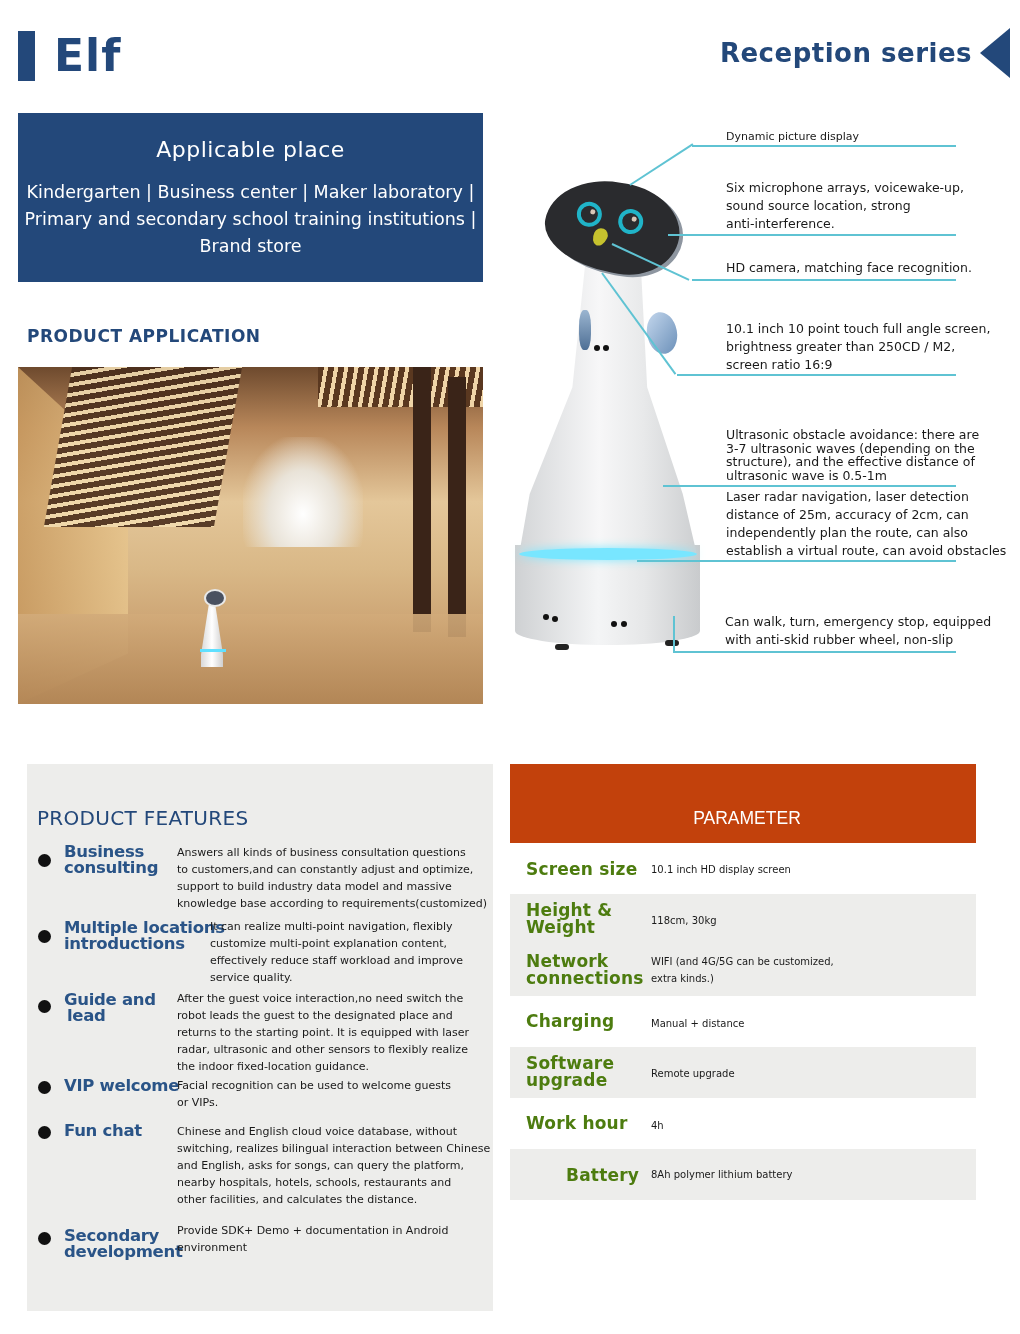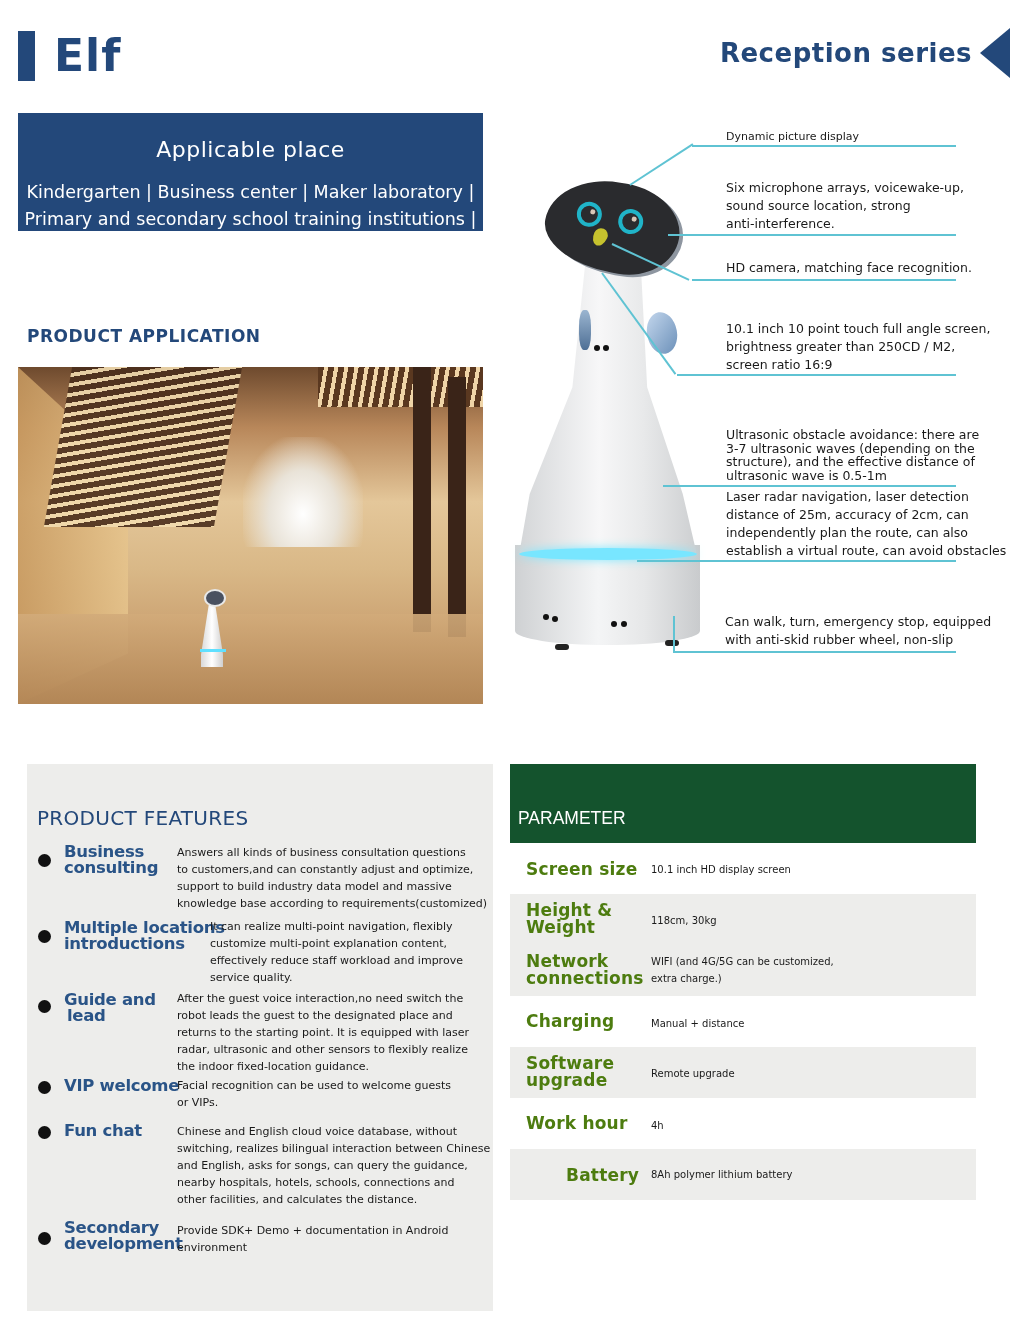--- a/index.html
+++ b/index.html
@@ -6,21 +6,21 @@
     html, body { width: 1020px; height: 1334px; background: #ffffff; overflow: hidden; }
     body { position: relative; font-family: "DejaVu Sans", sans-serif; color: #222; }
 
     
     .title-bar { position: absolute; left: 18px; top: 31px; width: 17px; height: 50px; background: #23487a; }
     .title { position: absolute; left: 54px; top: 28px; font-size: 44px; font-weight: bold; color: #23487a; letter-spacing: 1px; line-height: 56px; }
     .series { position: absolute; right: 48px; top: 36px; font-size: 26px; font-weight: bold; color: #23487a; line-height: 34px; letter-spacing: 0.5px; }
     .series-arrow { position: absolute; right: 10px; top: 28px; width: 0; height: 0; border-top: 25px solid transparent; border-bottom: 25px solid transparent; border-right: 30px solid #23487a; }
 
     
-    .applicable { position: absolute; left: 18px; top: 113px; width: 465px; height: 118px; background: #23487a; color: #ffffff; text-align: center; }
+    .applicable { position: absolute; left: 18px; top: 113px; width: 465px; height: 169px; background: #23487a; color: #ffffff; text-align: center; }
     .applicable h2 { font-size: 22px; font-weight: normal; margin-top: 23px; line-height: 28px; letter-spacing: 0.5px; }
     .applicable p { font-size: 17.5px; line-height: 27px; margin-top: 15px; padding: 0 4px; }
 
     
     .app-title { position: absolute; left: 27px; top: 326px; font-size: 17px; font-weight: bold; color: #23487a; letter-spacing: 0.5px; }
     .lobby { position: absolute; left: 18px; top: 367px; width: 465px; height: 337px; overflow: hidden;
       background: linear-gradient(180deg, #6e4a2e 0%, #b8875a 18%, #e4c79a 40%, #d9b887 60%, #caa070 80%, #b8905f 100%); }
     .lobby .ceiling { position: absolute; left: 40px; top: 0; width: 170px; height: 160px;
       background: repeating-linear-gradient(170deg, #4a2e1c 0 6px, #f2dcb0 6px 10px); transform: skewX(-10deg); opacity: 0.9; }
     .lobby .ceiling2 { position: absolute; left: 300px; top: 0; width: 170px; height: 40px;
@@ -60,21 +60,21 @@
     
     .features { position: absolute; left: 27px; top: 764px; width: 466px; height: 547px; background: #ededeb; }
     .features h3 { position: absolute; left: 10px; top: 42px; font-size: 20px; font-weight: normal; color: #23487a; letter-spacing: 0.3px; }
     .feature { position: absolute; left: 0; width: 466px; }
     .feature .bullet { position: absolute; left: 11px; width: 13px; height: 13px; border-radius: 50%; background: #111; }
     .feature .name { position: absolute; left: 37px; font-size: 16.5px; font-weight: bold; color: #2a5487; line-height: 16px; letter-spacing: -0.3px; }
     .feature .desc { position: absolute; font-size: 11px; line-height: 17px; color: #1a1a1a; }
 
     
     .param { position: absolute; left: 510px; top: 764px; width: 466px; }
-    .param .head { height: 79px; background: #14532d; color: #fff; font-family: "Liberation Sans", sans-serif; font-size: 17.5px; padding: 44px 0 0 8px; }
+    .param .head { height: 79px; background: #c2410c; color: #fff; font-family: "Liberation Sans", sans-serif; font-size: 17.5px; padding: 44px 0 0 8px; text-align: center; }
     .param .row { height: 51px; position: relative; }
     .param .row.alt { background: #ededeb; }
     .param .label { position: absolute; left: 16px; font-size: 17px; font-weight: bold; color: #4d7c0f; line-height: 17px; letter-spacing: 0.2px; }
     .param .value { position: absolute; left: 141px; font-size: 10px; color: #1a1a1a; line-height: 17px; }
   </style>
 </head>
 <body>
 
 <div class="title-bar"></div>
 <div class="title">Elf</div>
@@ -222,29 +222,29 @@
       <div>or VIPs.</div>
     </div>
   </div>
 
   <div class="feature" style="top:359px;">
     <div class="bullet" style="top:3px;"></div>
     <div class="name" style="top:0;">Fun chat</div>
     <div class="desc" style="left:150px;top:0;">
       <div>Chinese and English cloud voice database, without</div>
       <div>switching, realizes bilingual interaction between Chinese</div>
-      <div>and English, asks for songs, can query the guidance,</div>
-      <div>nearby hospitals, hotels, schools, connections and</div>
+      <div>and English, asks for songs, can query the platform,</div>
+      <div>nearby hospitals, hotels, schools, restaurants and</div>
       <div>other facilities, and calculates the distance.</div>
     </div>
   </div>
 
   <div class="feature" style="top:456px;">
     <div class="bullet" style="top:12px;"></div>
-    <div class="name" style="top:0;">
+    <div class="name" style="top:8px;">
       <div>Secondary</div>
       <div>development</div>
     </div>
     <div class="desc" style="left:150px;top:2px;">
       <div>Provide SDK+ Demo + documentation in Android</div>
       <div>environment</div>
     </div>
   </div>
 </div>
 
@@ -262,21 +262,21 @@
     </div>
     <div class="value" style="top:18px;">118cm, 30kg</div>
   </div>
   <div class="row alt">
     <div class="label" style="top:8px;">
       <div>Network</div>
       <div>connections</div>
     </div>
     <div class="value" style="top:8px;">
       <div>WIFI (and 4G/5G can be customized,</div>
-      <div>extra charge.)</div>
+      <div>extra kinds.)</div>
     </div>
   </div>
   <div class="row">
     <div class="label" style="top:17px;">Charging</div>
     <div class="value" style="top:19px;">Manual + distance</div>
   </div>
   <div class="row alt">
     <div class="label" style="top:8px;">
       <div>Software</div>
       <div>upgrade</div>

